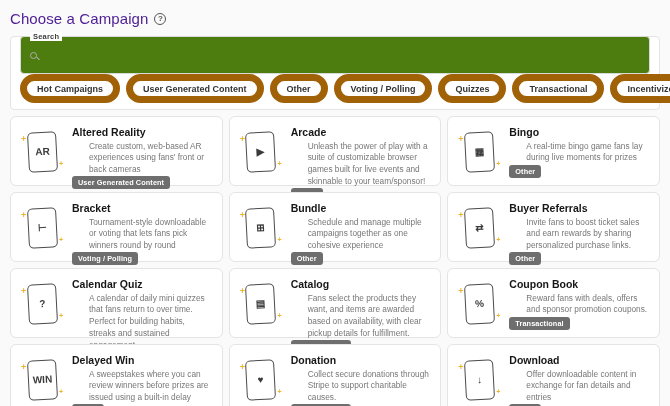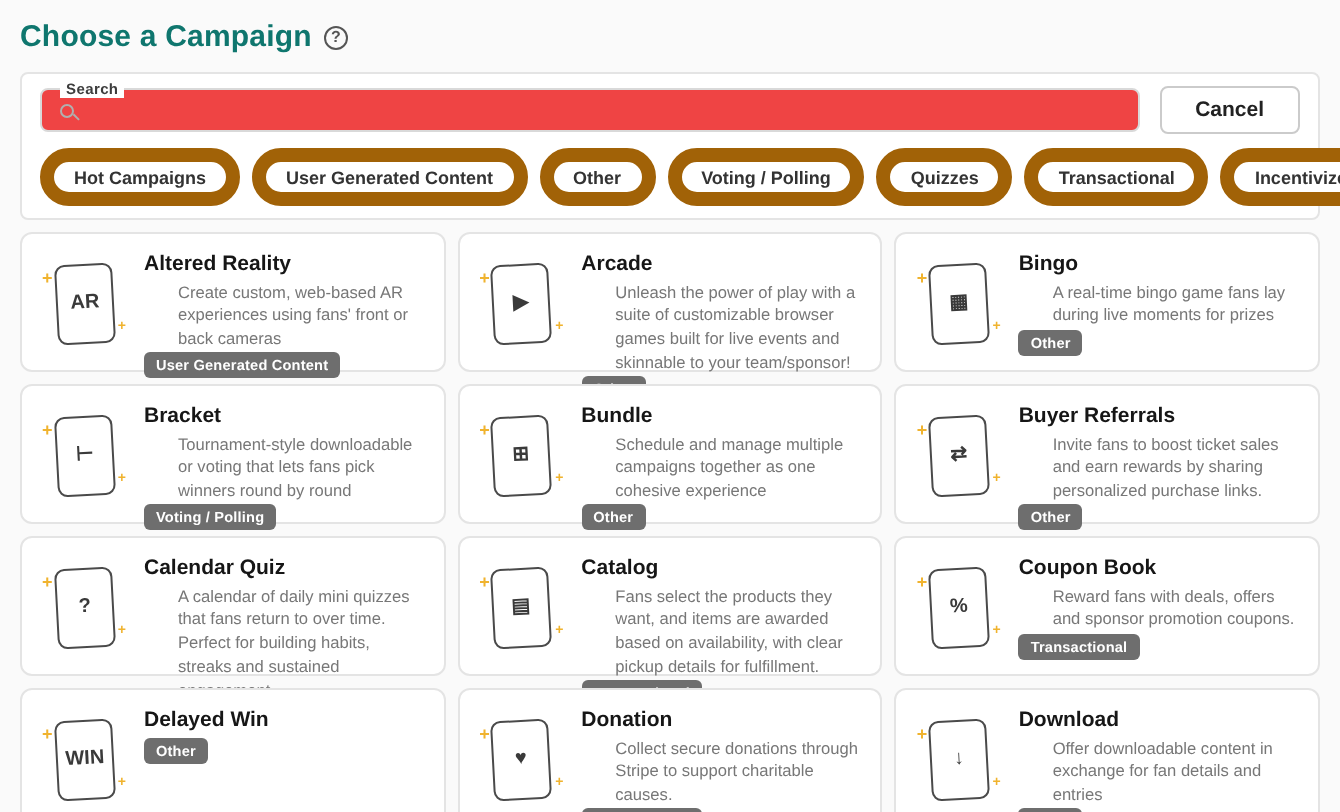--- a/index.html
+++ b/index.html
@@ -6,37 +6,37 @@
   html, body { width: 670px; height: 406px; overflow: hidden; }
   body {
     background: #fafafa;
     font-family: "Liberation Sans", sans-serif;
     color: #1c1c1c;
   }
   .page { padding: 8px 10px 0; }
 
   
   .page-header { display: flex; align-items: center; gap: 6px; margin: 2px 0 9px; }
-  .page-title { font-size: 15px; font-weight: 700; letter-spacing: .1px; color: #0f766e; }
+  .page-title { font-size: 15px; font-weight: 400; letter-spacing: .1px; color: #4c1d95; }
   .help-icon {
     width: 12px; height: 12px; border: 1.2px solid #555; border-radius: 50%;
     font-size: 8px; font-weight: bold; color: #555;
     display: inline-flex; align-items: center; justify-content: center; line-height: 1;
   }
 
   
   .search-panel {
     background: #fff; border: 1px solid #e4e4e4; border-radius: 4px;
     padding: 6px 9px 6px;
   }
   .search-row { display: flex; align-items: center; gap: 10px; height: 24px; }
   .search-field {
-    position: relative; flex: 1; height: 22px;
+    position: relative; flex: 1; height: 38px;
     border: 1px solid #d9d9d9; border-radius: 4px;
-    display: flex; align-items: center; padding: 0 9px; background: #ef4444;
+    display: flex; align-items: center; padding: 0 9px; background: #4d7c0f;
   }
   .search-label {
     position: absolute; top: -5px; left: 9px; background: #fff; padding: 0 3px;
     font-size: 7.5px; font-weight: bold; color: #3d3d3d; letter-spacing: .2px;
   }
   .search-glyph { width: 7px; height: 7px; border: 1.2px solid #b0b0b0; border-radius: 50%; position: relative; flex-shrink: 0; }
   .search-glyph::after {
     content: ""; position: absolute; width: 4px; height: 1.3px; background: #b0b0b0;
     transform: rotate(45deg); right: -3.5px; bottom: -1.5px;
   }
@@ -89,21 +89,20 @@
     <span class="help-icon">?</span>
   </div>
 
   <div class="search-panel">
     <div class="search-row">
       <div class="search-field">
         <span class="search-label">Search</span>
         <span class="search-glyph"></span>
         <input class="search-input" type="text" value="" style="">
       </div>
-      <button class="cancel-btn">Cancel</button>
     </div>
     <div class="chips" id="chips">
         <button class="chip">Hot Campaigns</button>
         <button class="chip">User Generated Content</button>
         <button class="chip">Other</button>
         <button class="chip">Voting / Polling</button>
         <button class="chip">Quizzes</button>
         <button class="chip">Transactional</button>
         <button class="chip">Incentivize</button>
         <button class="chip">Spotify</button>
@@ -201,20 +200,21 @@
       <div class="card-desc">Reward fans with deals, offers and sponsor promotion coupons.</div>
       <span class="card-tag">Transactional</span>
     </div>
   </div>
       <div class="card">
     <div class="card-icon-wrap">
       <span class="icon-box">WIN</span>
     </div>
     <div class="card-body">
       <div class="card-title">Delayed Win</div>
+      <div class="card-desc">A sweepstakes where you can review winners before prizes are issued using a built-in delay</div>
       <span class="card-tag">Other</span>
     </div>
   </div>
       <div class="card">
     <div class="card-icon-wrap">
       <span class="icon-box">♥</span>
     </div>
     <div class="card-body">
       <div class="card-title">Donation</div>
       <div class="card-desc">Collect secure donations through Stripe to support charitable causes.</div>

